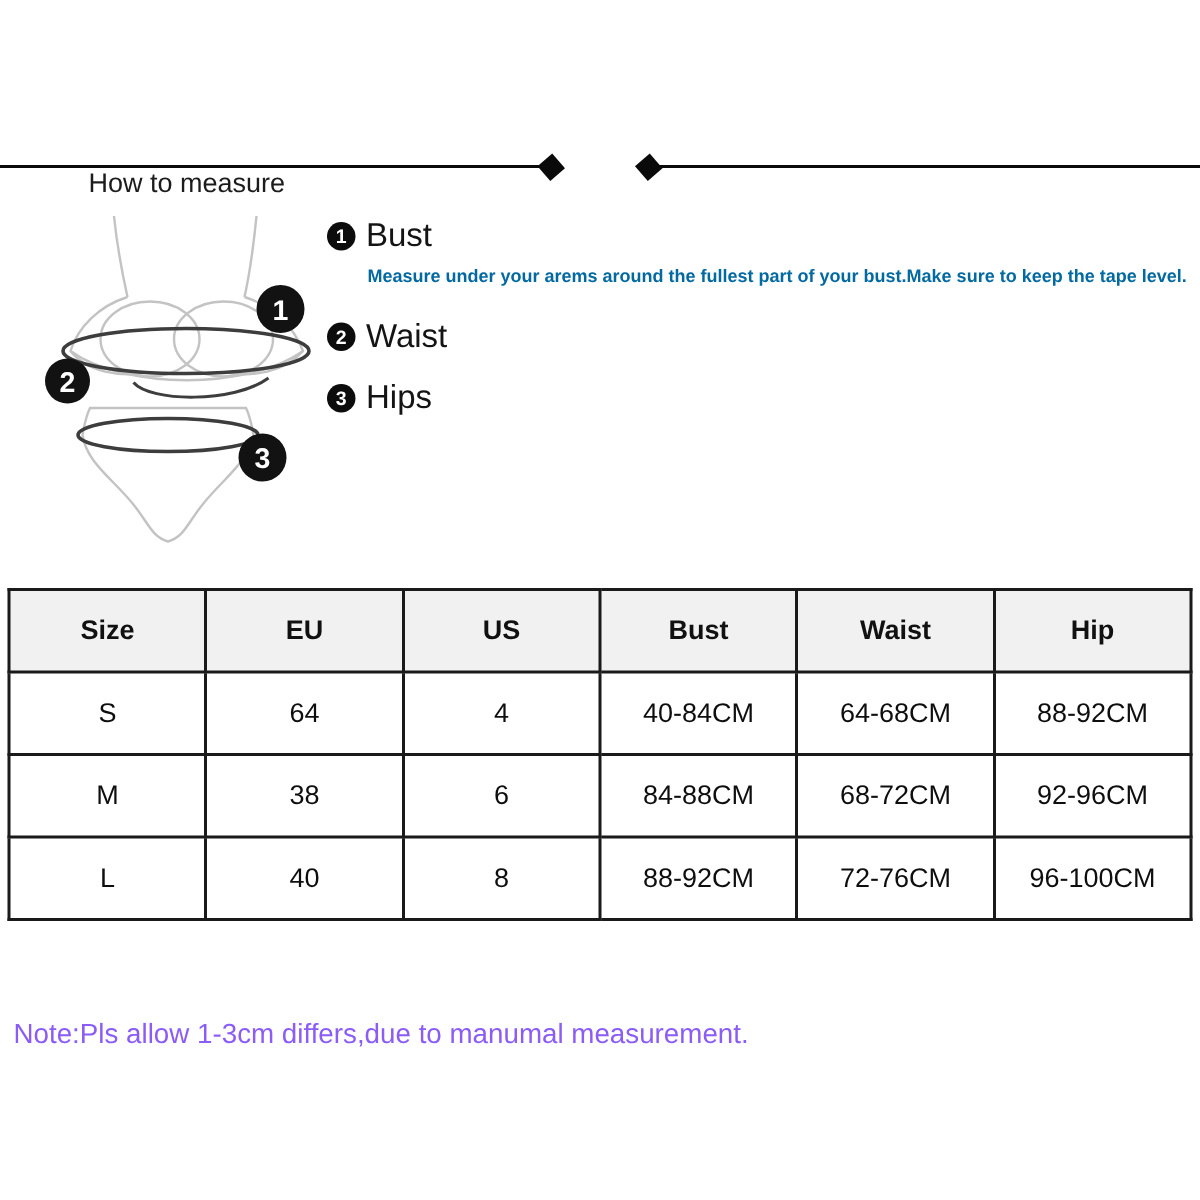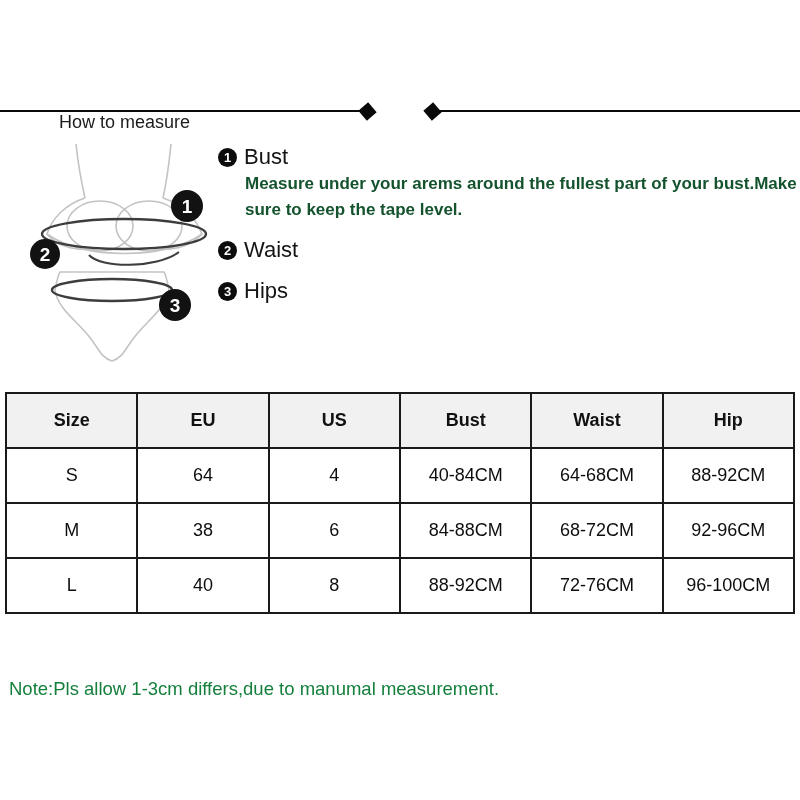--- a/index.html
+++ b/index.html
@@ -73,24 +73,24 @@
     font-weight: bold;
     display: inline-flex;
     align-items: center;
     justify-content: center;
     flex: 0 0 auto;
   }
   .step-label { font-size: 22px; color: #141414; }
   .step-desc {
     margin-left: 27px;
     width: 556px;
-    font-size: 17px;
+    font-size: 12px;
     font-weight: bold;
     line-height: 26px;
-    color: #14532d;
+    color: #0369a1;
   }
 
   
   .size-table {
     position: absolute;
     top: 392px; left: 5px;
     width: 790px;
     border-collapse: collapse;
     table-layout: fixed;
     border-radius: 11px;
@@ -112,21 +112,21 @@
     font-size: 18px;
     font-weight: normal;
     color: #0e0e0e;
   }
 
   
   .note {
     position: absolute;
     top: 678px; left: 9px;
     font-size: 18.5px;
-    color: #15803d;
+    color: #8b5cf6;
   }
 
   
   .lt { stroke: #c3c3c3; fill: none; stroke-width: 1.6; }
   .dk { stroke: #3d3d3d; fill: none; stroke-width: 2.4; }
   .badge-circle { fill: #121212; stroke: none; }
   .badge-num {
     fill: #ffffff;
     font-family: "Liberation Sans", sans-serif;
     font-size: 19px;

